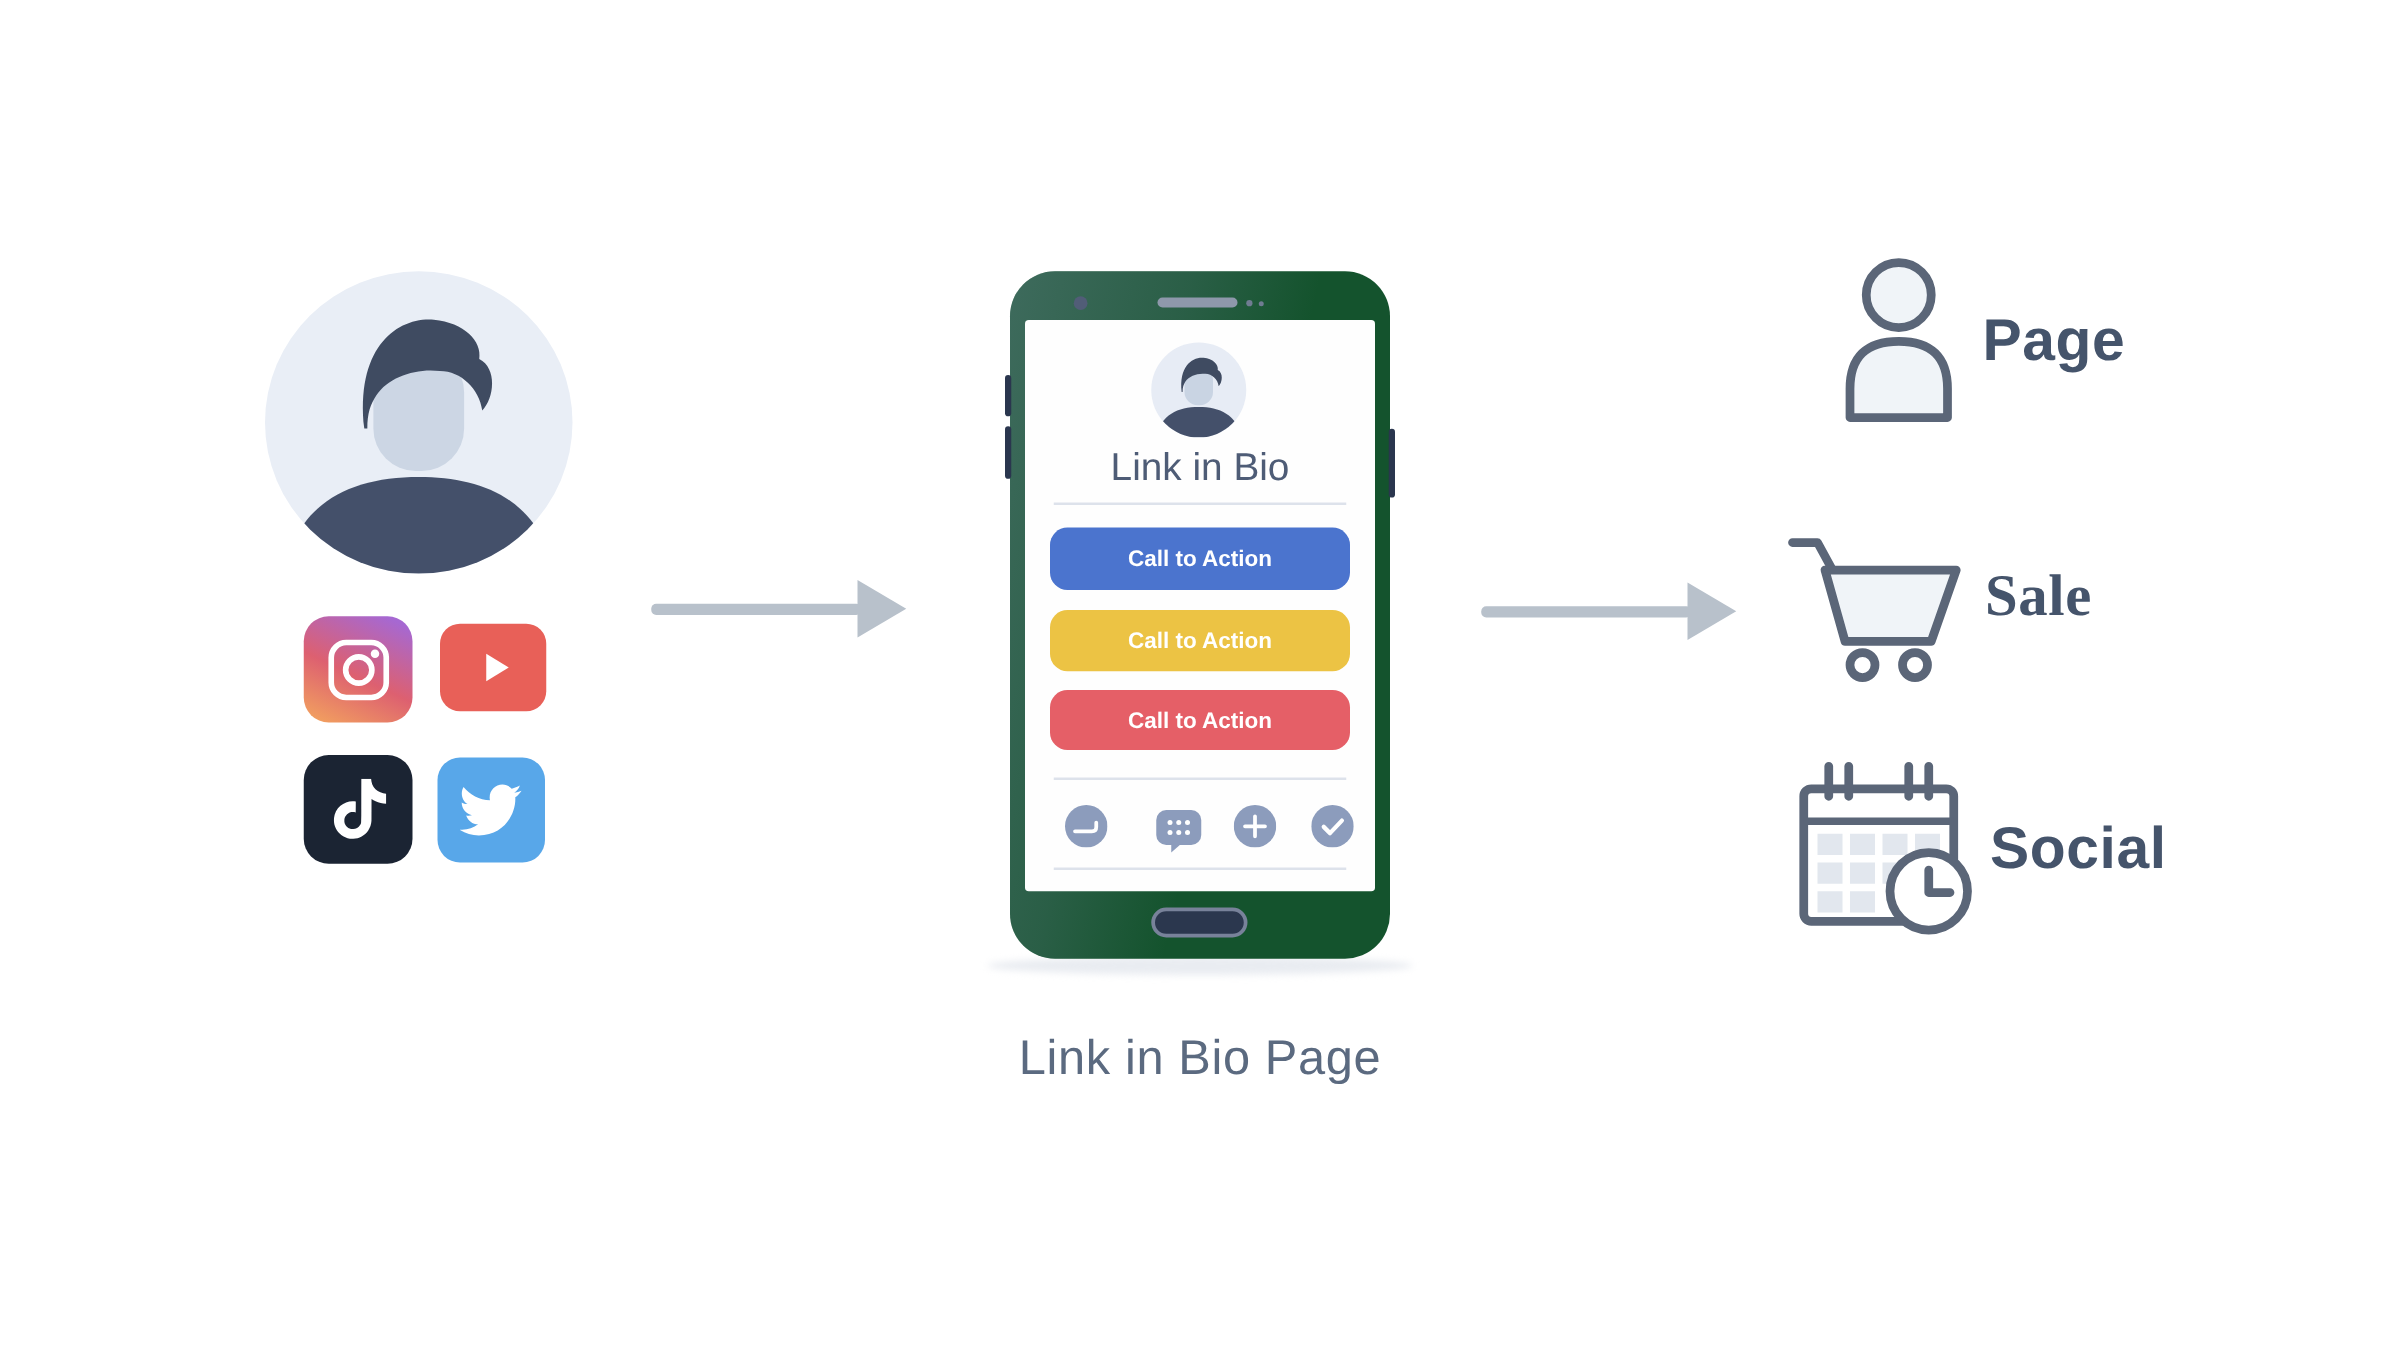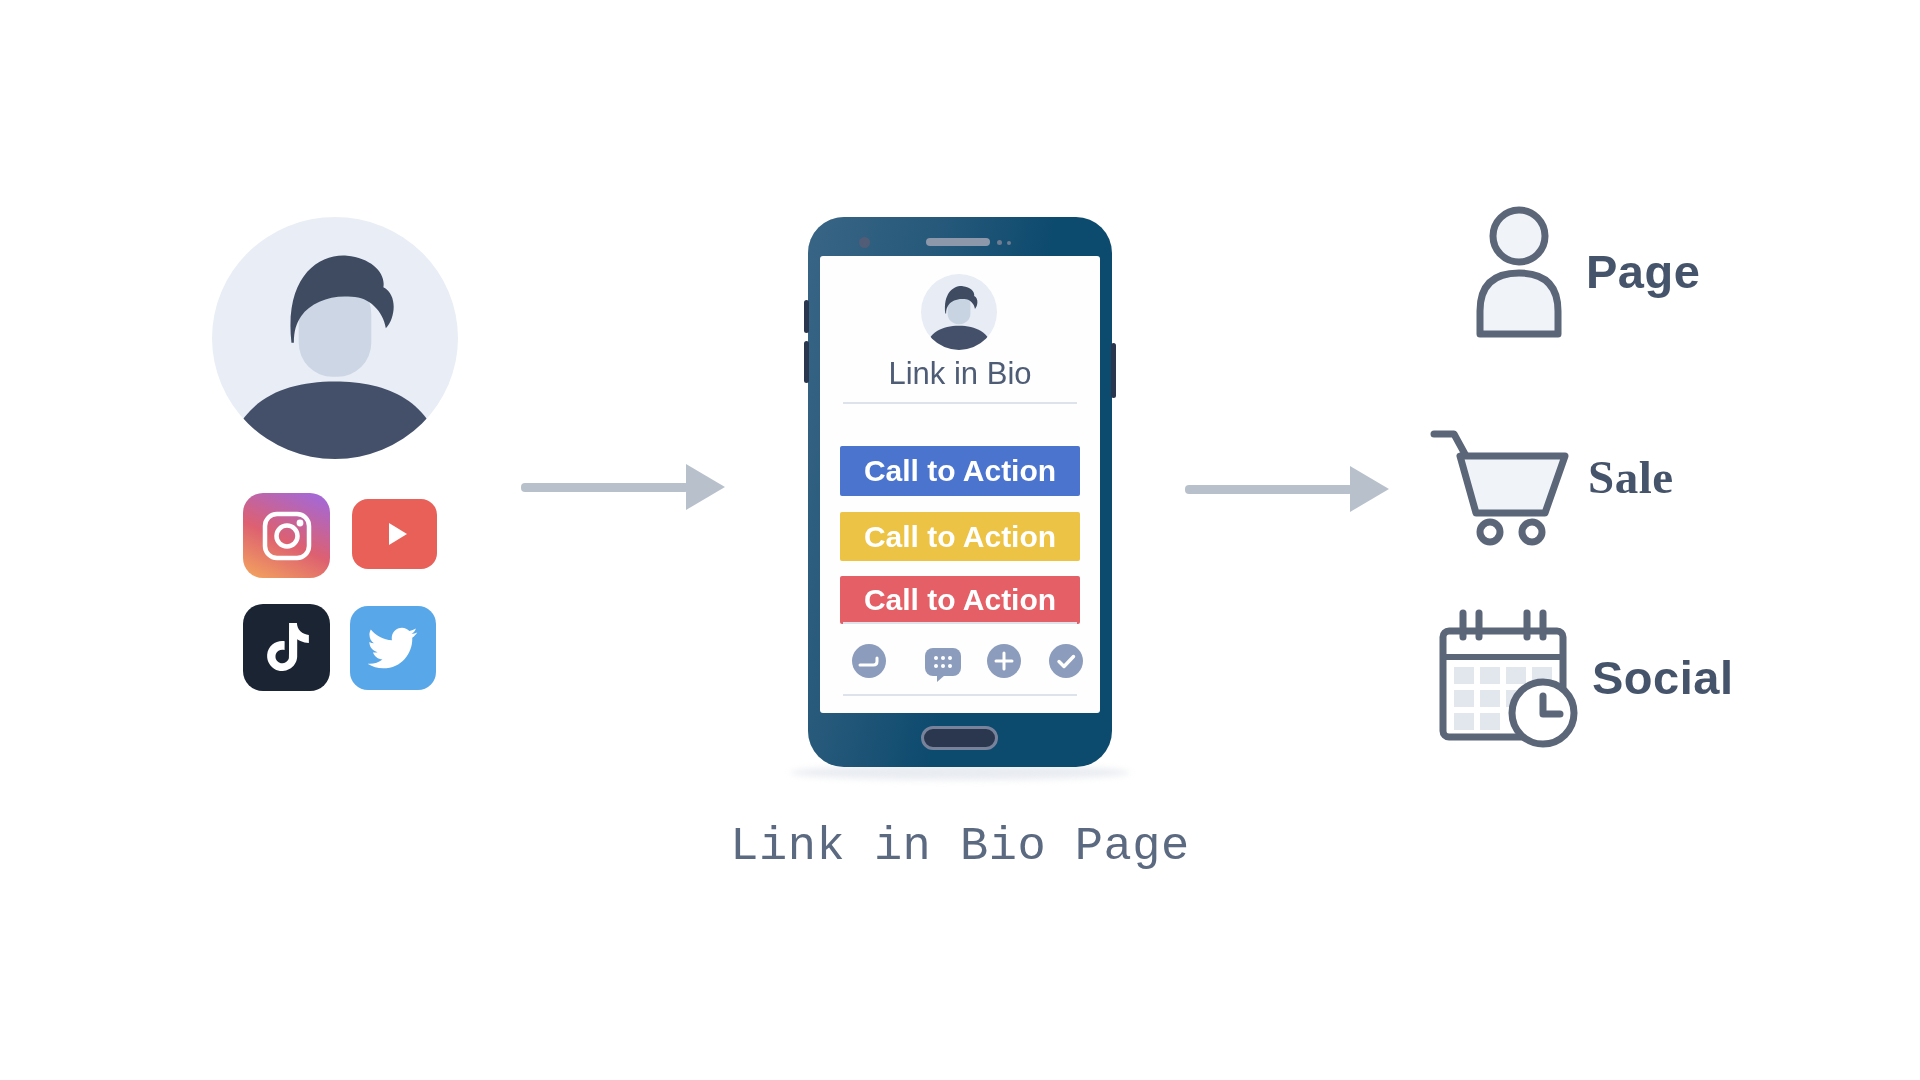--- a/index.html
+++ b/index.html
@@ -18,30 +18,30 @@
   .tile svg{display:block;}
   .tile-instagram{left:243px;top:493px;width:87px;height:85px;
     background:linear-gradient(205deg,#a668d2 8%,#dd6070 55%,#f2a05f 96%);}
   .tile-youtube{left:352px;top:499px;width:85px;height:70px;border-radius:16px;}
   .tile-tiktok{left:243px;top:604px;width:87px;height:87px;}
   .tile-twitter{left:350px;top:606px;width:86px;height:84px;border-radius:18px;}
 
   .caption{color:#5b6a80;font-size:46px;line-height:58px;text-align:center;
     letter-spacing:.5px;}
   .caption-left{left:95px;top:756px;width:500px;}
-  .caption-mid{left:660px;top:818px;width:600px;font-size:47px;font-family:Liberation Mono, monospace;}
+  .caption-mid{left:660px;top:818px;width:600px;font-size:39px;}
 
   
   .arrow svg{display:block;}
   .arrow-left{left:519px;top:455px;}
   .arrow-right{left:1183px;top:457px;}
 
   
   .phone{left:808px;top:217px;width:304px;height:550px;}
-  .phone-body{position:absolute;inset:0;border-radius:36px;background:#0c4a6e;}
+  .phone-body{position:absolute;inset:0;border-radius:36px;background:#14532d;}
   .phone-body::before{content:"";position:absolute;inset:0;border-radius:36px;
     background:linear-gradient(103deg,rgba(130,145,170,.38) 0%,rgba(120,135,160,.22) 34%,rgba(0,0,0,0) 58%);}
   .side-btn{position:absolute;background:#2a364e;border-radius:3px;width:5px;}
   .sb-l1{left:-4px;top:83px;height:33px;}
   .sb-l2{left:-4px;top:124px;height:42px;}
   .sb-r{right:-4px;top:126px;height:55px;}
   .cam-dot{position:absolute;left:51px;top:20px;width:11px;height:11px;border-radius:50%;background:#515d77;}
   .speaker{position:absolute;left:118px;top:21px;width:64px;height:8px;border-radius:4px;background:#8e98ab;}
   .tiny-dot{position:absolute;border-radius:50%;background:#707c92;}
   .td1{left:189px;top:23px;width:5px;height:5px;}
@@ -53,22 +53,22 @@
     background:#e9ecf1;filter:blur(3px);}
 
   
   .avatar-sm{position:absolute;left:101px;top:18px;width:76px;height:76px;border-radius:50%;
     background:#e7ecf5;overflow:hidden;}
   .avatar-sm svg{width:100%;height:100%;display:block;}
   .bio-header{position:absolute;left:0;top:100px;width:100%;text-align:center;
     color:#4e5c76;font-size:31px;}
   .divider{position:absolute;left:23px;right:23px;height:2px;background:#dde2eb;}
   .dv1{top:146px;} .dv2{top:366px;} .dv3{top:438px;}
-  .cta{position:absolute;left:20px;width:240px;border-radius:2px;color:#ffffff;
-    font-size:30px;font-weight:bold;display:flex;align-items:center;justify-content:center;margin-top:24px;}
+  .cta{position:absolute;left:20px;width:240px;border-radius:14px;color:#ffffff;
+    font-size:18px;font-weight:bold;display:flex;align-items:center;justify-content:center;}
   .cta1{top:166px;height:50px;} .cta2{top:232px;height:49px;} .cta3{top:296px;height:48px;}
   .ficon{position:absolute;top:388px;}
   .fi1{left:32px;} .fi2{left:104px;top:389px;} .fi3{left:167px;} .fi4{left:229px;}
 
   
   .outcome-label{color:#45546b;font-size:47px;font-weight:bold;letter-spacing:.5px;}
   .lbl-lead{left:1586px;top:244px;}
   .lbl-sale{left:1588px;top:450px;font-family:Liberation Serif, serif;}
   .lbl-booking{left:1592px;top:650px;}
   .oicon svg{display:block;}

